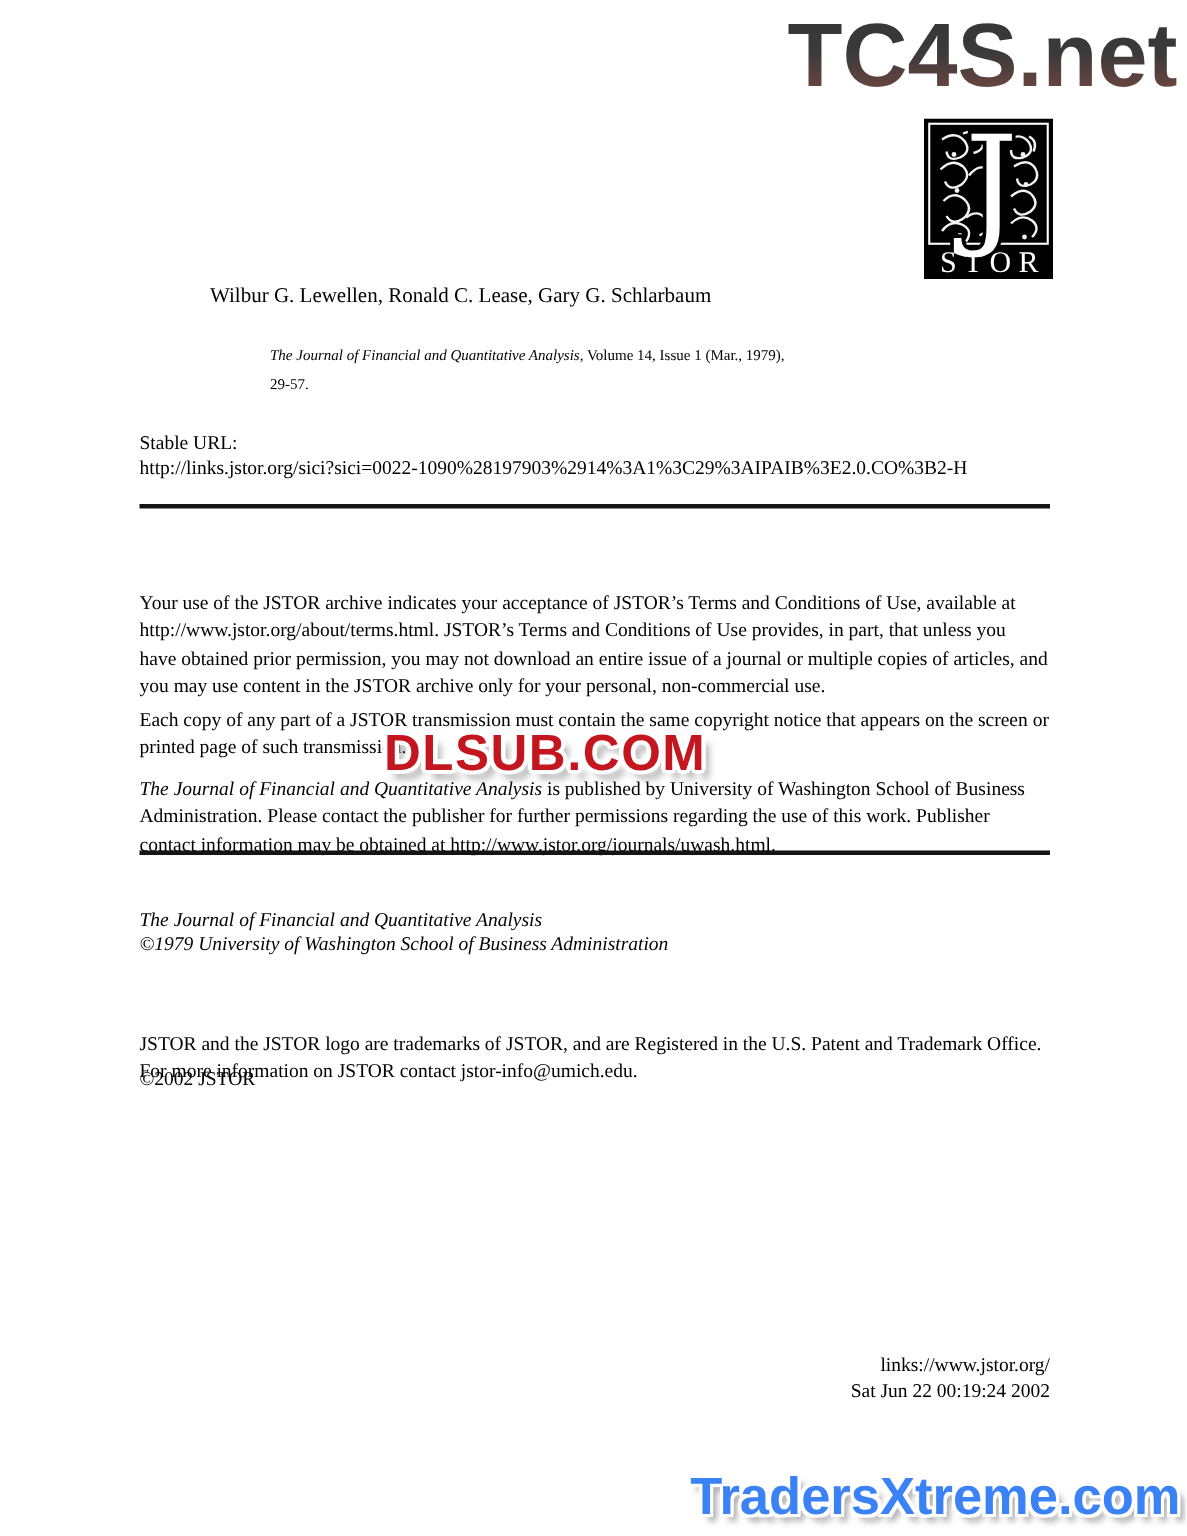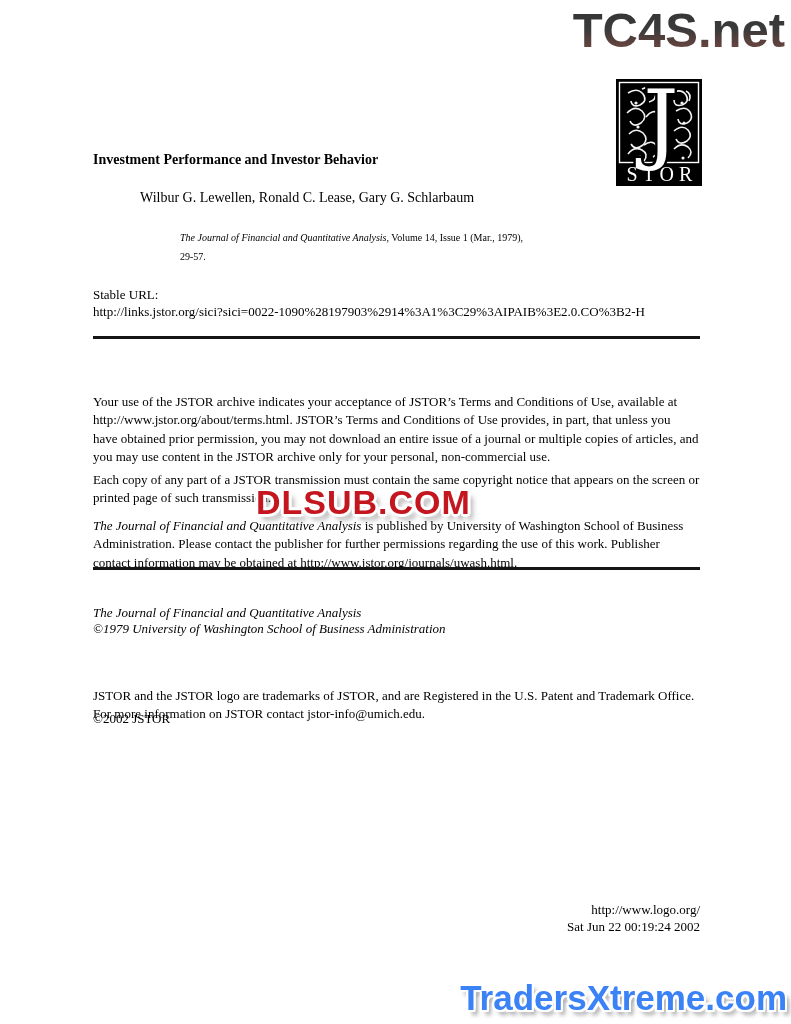--- a/index.html
+++ b/index.html
@@ -6,21 +6,21 @@
   .page{
     position:relative;width:791px;height:1024px;background:#fff;overflow:hidden;
     font-family:"Liberation Serif",serif;color:#000;
   }
   .abs{position:absolute;}
   .pre{white-space:pre-line;}
 
   
   .wm-tc4s{
     top:2px;right:6px;
-    font-family:"Liberation Sans",sans-serif;font-weight:bold;font-size:49px;letter-spacing:0px;
+    font-family:"Liberation Sans",sans-serif;font-weight:bold;font-size:60px;letter-spacing:0px;
     background:linear-gradient(180deg,#343434 0%,#3a3a3a 48%,#6e4640 86%,#8a5a52 100%);
     -webkit-background-clip:text;background-clip:text;color:transparent;
   }
   .wm-dlsub{
     left:256px;top:483px;
     font-family:"Liberation Sans",sans-serif;font-weight:bold;font-size:34px;letter-spacing:1px;
     color:#c4161f;
     text-shadow:
       -3px 0 0 #fff,3px 0 0 #fff,0 -3px 0 #fff,0 3px 0 #fff,
       -2px -2px 0 #fff,2px -2px 0 #fff,-2px 2px 0 #fff,2px 2px 0 #fff,
@@ -87,21 +87,20 @@
         <circle cx="22" cy="48" r="1.6" fill="#fff" stroke="none"></circle>
         <circle cx="68" cy="44" r="1.6" fill="#fff" stroke="none"></circle>
         <circle cx="24" cy="78" r="1.6" fill="#fff" stroke="none"></circle>
         <circle cx="67" cy="79" r="1.6" fill="#fff" stroke="none"></circle>
       </g>
       <text x="45" y="74" text-anchor="middle" font-family="DejaVu Serif, serif" font-size="88" fill="#ffffff" stroke="#000000" stroke-width="5" paint-order="stroke">J</text>
       <text x="46" y="102" text-anchor="middle" font-family="Liberation Serif, serif" font-size="20" letter-spacing="5" fill="#ffffff">STOR</text>
     </svg>
   </div>
 
-  <div class="abs title">Investment Performance and Investor Behavior</div>
   <div class="abs authors">Wilbur G. Lewellen, Ronald C. Lease, Gary G. Schlarbaum</div>
   <div class="abs citation pre"><span class="it">The Journal of Financial and Quantitative Analysis</span><span>, Volume 14, Issue 1 (Mar., 1979),
 29-57.</span></div>
 
   <div class="abs stable">
     <div>Stable URL:</div>
     <div>http://links.jstor.org/sici?sici=0022-1090%28197903%2914%3A1%3C29%3AIPAIB%3E2.0.CO%3B2-H</div>
   </div>
 
   <div class="abs rule rule1"></div>
@@ -120,19 +119,19 @@
 
   <div class="abs rule rule2"></div>
 
   <div class="abs colophon-journal">The Journal of Financial and Quantitative Analysis</div>
   <div class="abs colophon-copy">©1979 University of Washington School of Business Administration</div>
   <div class="abs body-par trademark pre">JSTOR and the JSTOR logo are trademarks of JSTOR, and are Registered in the U.S. Patent and Trademark Office.
 For more information on JSTOR contact jstor-info@umich.edu.</div>
   <div class="abs copy2002">©2002 JSTOR</div>
 
   <div class="abs footer">
-    <div>http://www.logo.org/</div>
+    <div>links://www.jstor.org/</div>
     <div>Sat Jun 22 00:19:24 2002</div>
   </div>
 
   <div class="abs wm-traders">TradersXtreme.com</div>
 
 </div>
 
 </body></html>

